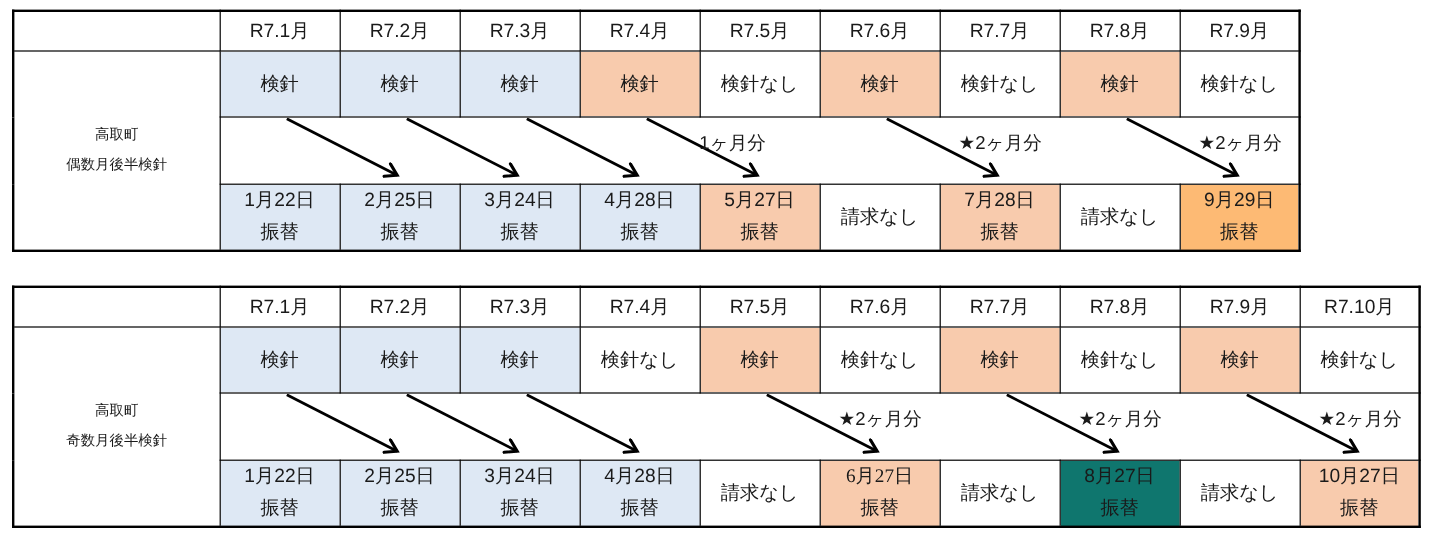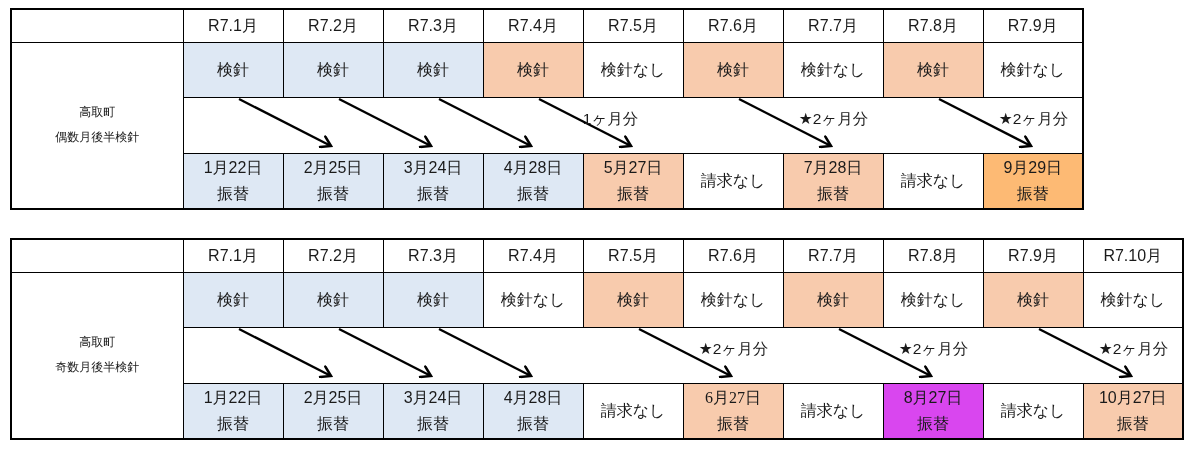--- a/index.html
+++ b/index.html
@@ -240,21 +240,21 @@
             <td style="background: rgb(222, 232, 244);">
               <div class="cell-line">4月28日</div>
               <div class="cell-line">振替</div>
             </td>
             <td style="background: rgb(255, 255, 255);">請求なし</td>
             <td style="background: rgb(248, 203, 173); font-family: Liberation Serif, serif;">
               <div class="cell-line">6月27日</div>
               <div class="cell-line">振替</div>
             </td>
             <td style="background: rgb(255, 255, 255);">請求なし</td>
-            <td style="background: #d946ef; text-align: center;">
+            <td style="background: #0f766e; text-align: center;">
               <div class="cell-line">8月27日</div>
               <div class="cell-line">振替</div>
             </td>
             <td style="background: rgb(255, 255, 255);">請求なし</td>
             <td style="background: rgb(248, 203, 173);">
               <div class="cell-line">10月27日</div>
               <div class="cell-line">振替</div>
             </td>
           </tr>
         </tbody>

